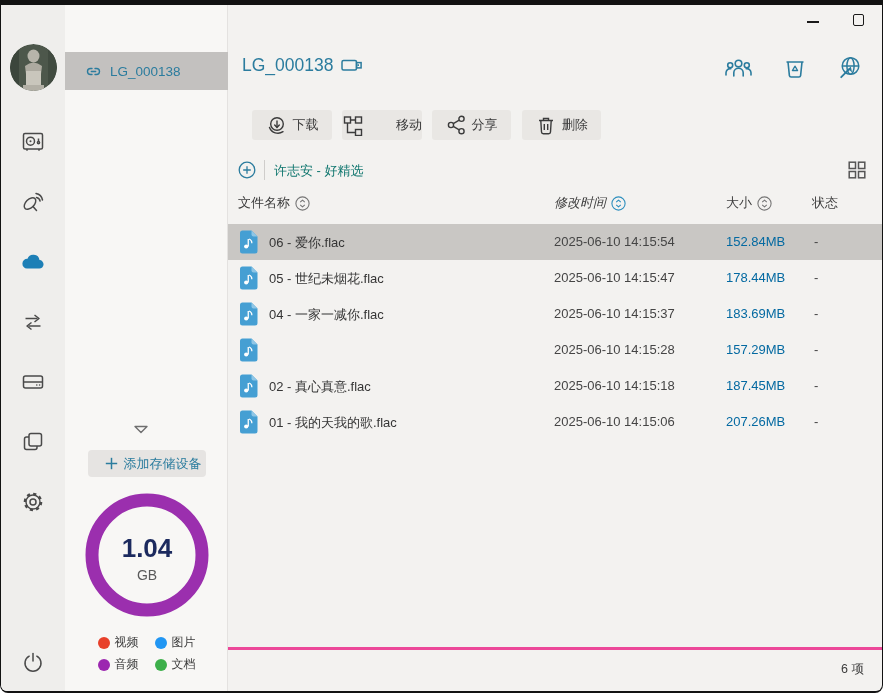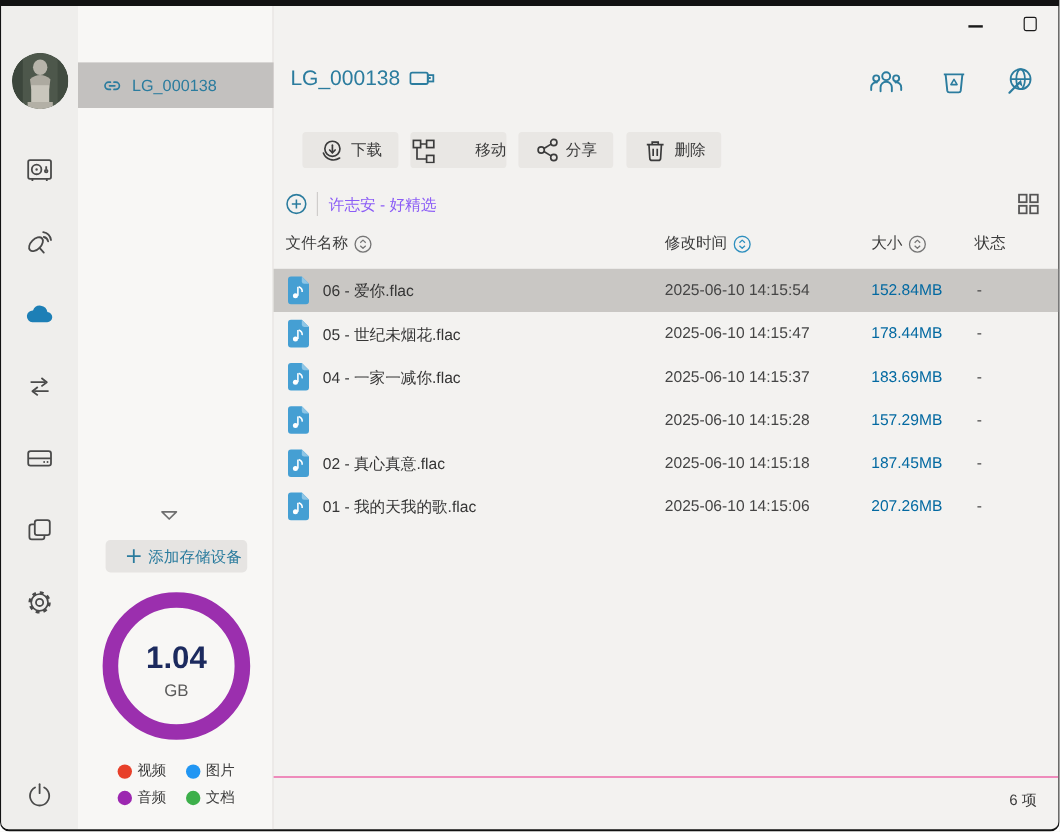--- a/index.html
+++ b/index.html
@@ -34,37 +34,37 @@
 
   .toolbar-btn { position:absolute; top:105px; height:30px; background:#e9e7e4; border:none; border-radius:3px; font-size:13px; color:#3b3b3b; display:flex; align-items:center; justify-content:center; gap:5px; cursor:pointer; font-family:inherit; }
   .tb1 { left:24px; width:80px; } .tb2 { left:114px; width:80px;gap:32px; } .tb3 { left:204px; width:79px; } .tb4 { left:294px; width:79px; }
   .search { position:absolute; left:444px; top:105px; width:201px; height:30px; background:#eceae7; border-radius:15px; display:flex; align-items:center; padding-left:12px; gap:6px; }
   .search input { border:none; background:transparent; outline:none; font-size:13px; color:#444; width:150px; font-family:inherit; }
   .search input::placeholder { color:#9a9a9a; }
 
   .crumb-row { position:absolute; left:0; top:148px; width:654px; height:34px; }
   .plus-circle { position:absolute; left:10px; top:8px; cursor:pointer; }
   .crumb-divider { position:absolute; left:36px; top:7px; width:1px; height:20px; background:#cfcdcb; }
-  .crumb-text { position:absolute; left:46px; top:9px; font-size:13px; color:#8b5cf6; cursor:pointer; }
+  .crumb-text { position:absolute; left:46px; top:9px; font-size:13px; color:#0f766e; cursor:pointer; }
   .grid-toggle { position:absolute; right:16px; top:8px; cursor:pointer; }
 
   .thead { position:absolute; left:0; top:189px; width:654px; height:29px; font-size:13px; color:#3c3c3c; }
   .th { position:absolute; display:flex; align-items:center; gap:5px; }
-  .th.c-name { left:10px; } .th.c-mod { left:326px; } .th.c-size { left:498px; } .th.c-status { left:584px; }
+  .th.c-name { left:10px; } .th.c-mod { left:326px;font-style:italic; } .th.c-size { left:498px; } .th.c-status { left:584px; }
 
   .file-list { position:absolute; left:0; top:219px; width:654px; }
   .row { position:relative; width:654px; height:36px; cursor:pointer; }
   .row.selected { background:#c9c7c4; }
   .row .ficon { position:absolute; left:10px; top:5px; }
   .row .fname { position:absolute; left:41px; top:10px; font-size:13px; color:#353535; }
   .row .fmod  { position:absolute; left:326px; top:10px; font-size:13px; color:#454545; }
   .row .fsize { position:absolute; left:498px; top:10px; font-size:13px; color:#0369a1; }
   .row .fstat { position:absolute; left:586px; top:10px; font-size:13px; color:#454545; }
 
-  .status-bar { position:absolute; left:0; top:642px; width:654px; height:44px; border-top:1px solid #ec4899; }
+  .status-bar { position:absolute; left:0; top:642px; width:654px; height:44px; border-top:3px solid #ec4899; }
   .item-count { position:absolute; right:18px; top:11px; font-size:12.5px; color:#3c3c3c; }
 
   
   .win-min { position:absolute; left:806px; top:16px; width:12px; height:2px; background:#1a1a1a; cursor:pointer; }
   .win-max { position:absolute; left:852px; top:9px; width:11px; height:12px; border:1.6px solid #1a1a1a; border-radius:2px; cursor:pointer; }
 
   svg { display:block; }
 </style>
 </head>
 <body>

